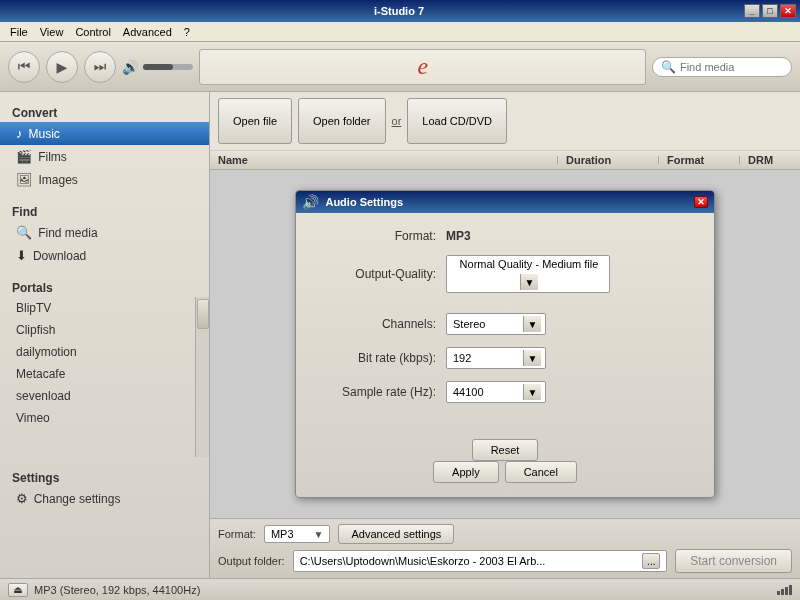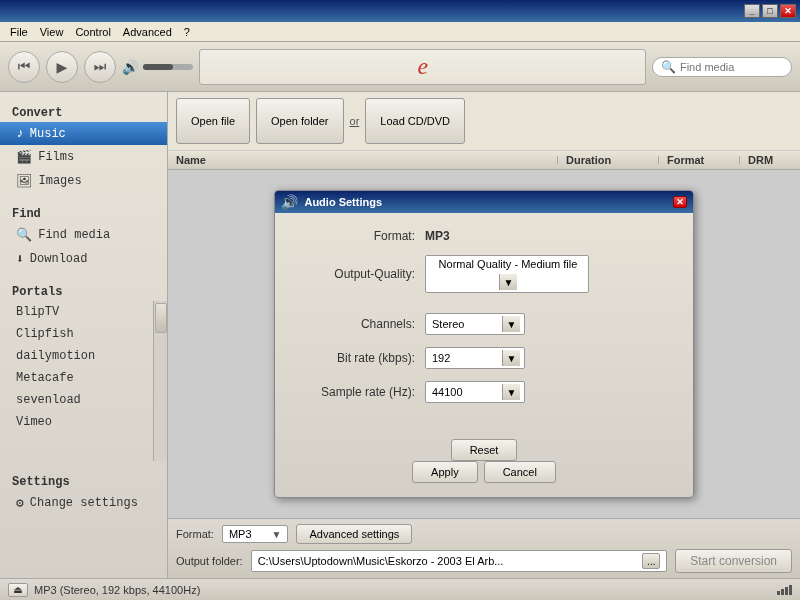--- a/index.html
+++ b/index.html
@@ -115,26 +115,25 @@
     }
 
     
     .main-layout {
       display: flex;
       height: calc(600px - 22px - 20px - 50px - 22px);
     }
 
     
     .sidebar {
-      width: 168px;
+      width: 210px;
       background: linear-gradient(to bottom, #e8e4d8, #d4d0c8);
       border-right: 1px solid #aaa;
       padding: 8px 0;
       overflow: hidden;
-      font-family: Liberation Mono, monospace;
     }
     .sidebar-section-title {
       font-weight: bold;
       font-size: 12px;
       color: #333;
       padding: 6px 12px 2px;
     }
     .sidebar-item {
       display: flex; align-items: center;
       padding: 4px 8px 4px 16px;
@@ -412,20 +411,21 @@
       cursor: pointer;
       font-size: 11px;
     }
     .modal-btn-group { display: flex; gap: 6px; }
   </style>
 </head>
 <body>
 
 <div class="title-bar">
   <div style="width:50px"></div>
+  <div class="title-bar-title">i-Studio 7</div>
   <div class="title-bar-buttons">
     <div class="title-bar-btn">_</div>
     <div class="title-bar-btn">□</div>
     <div class="title-bar-btn close">✕</div>
   </div>
 </div>
 
 <div class="menu-bar">
   <div class="menu-item">File</div>
   <div class="menu-item">View</div>

